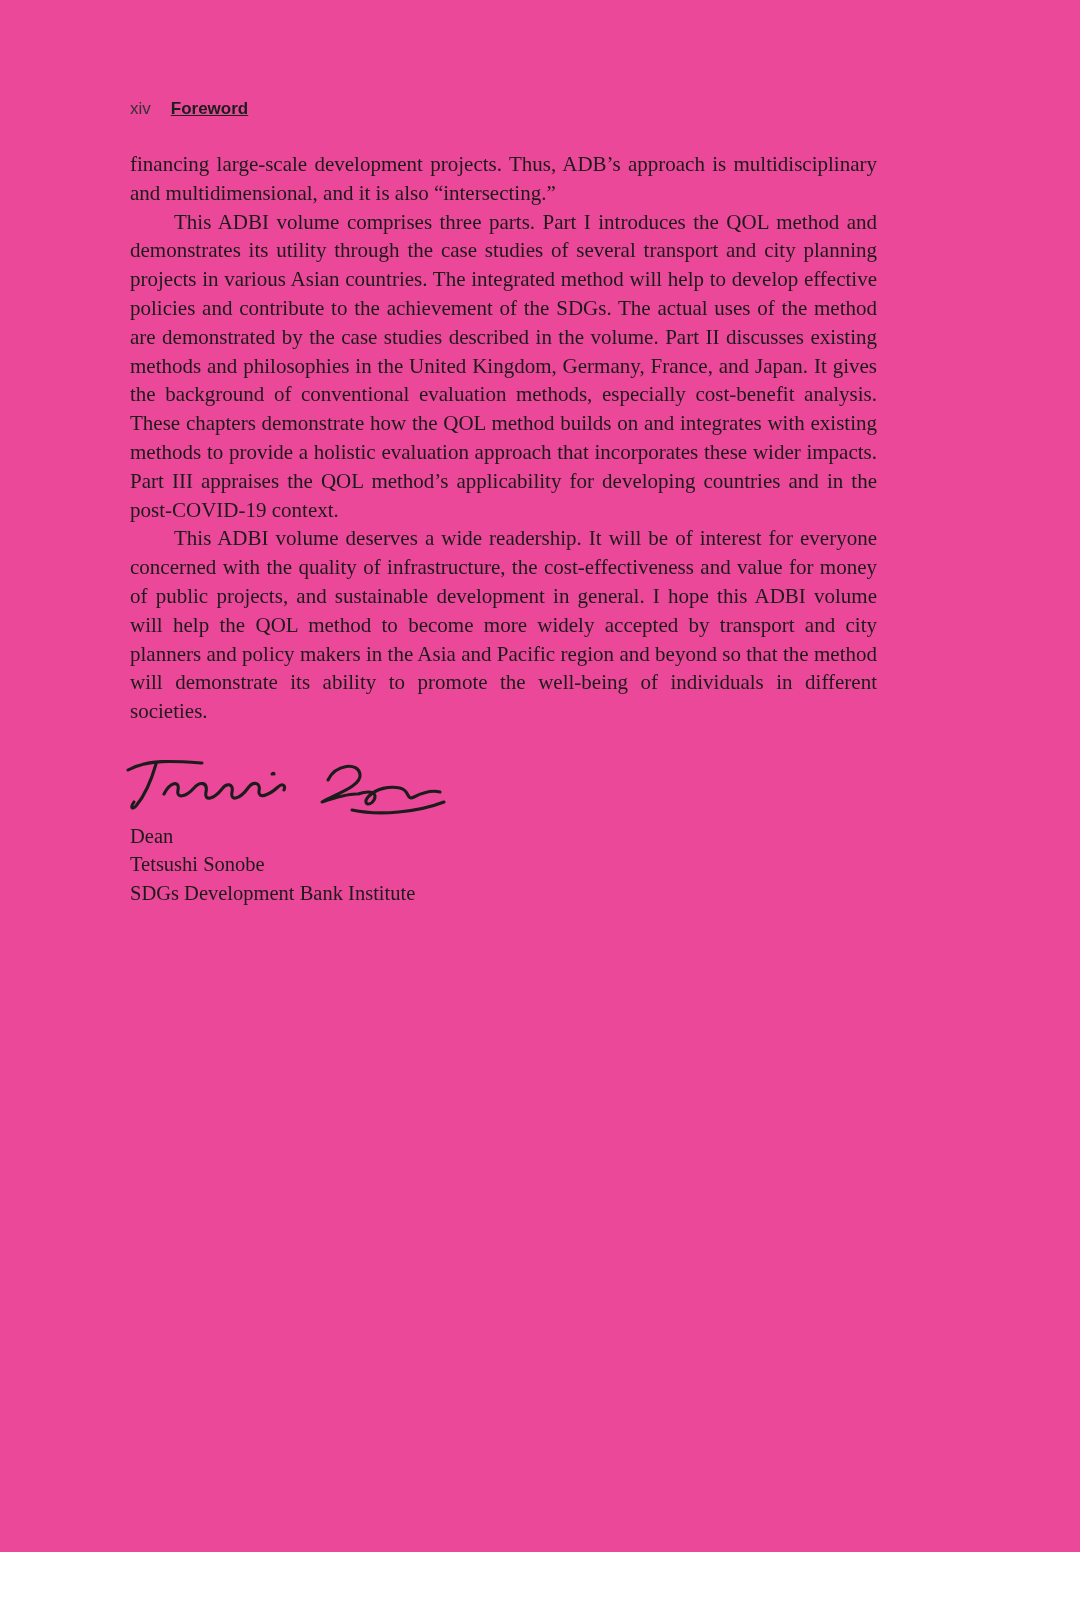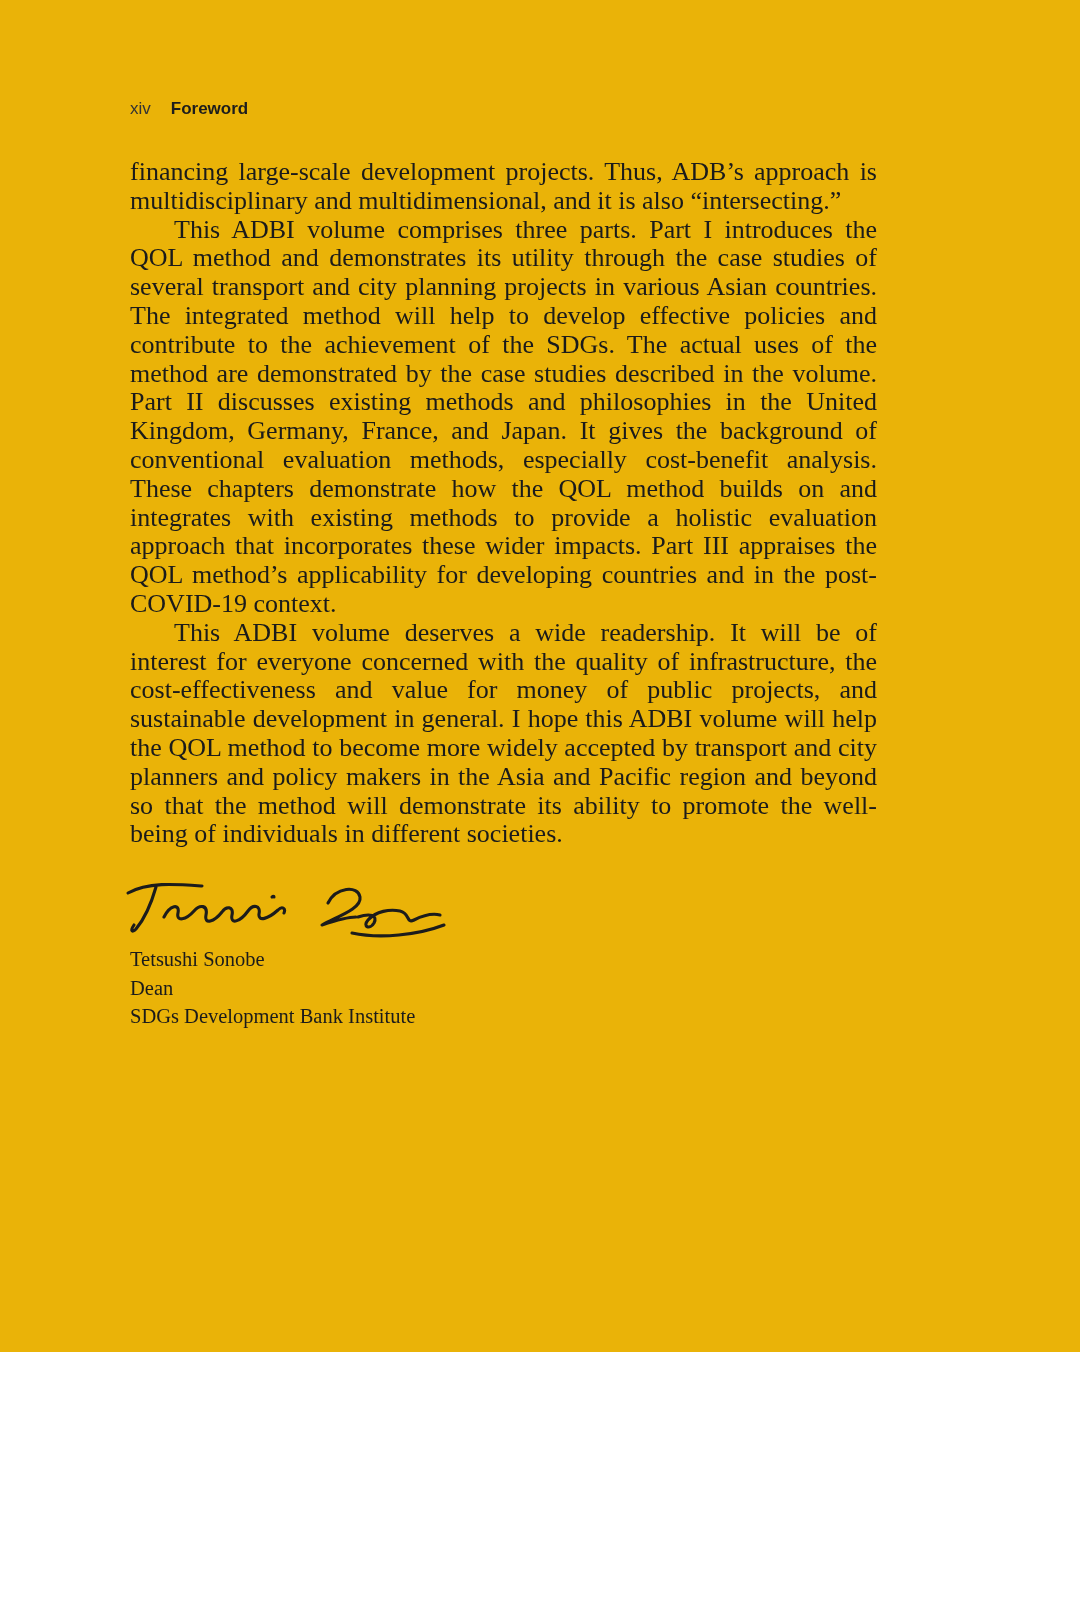--- a/index.html
+++ b/index.html
@@ -3,22 +3,22 @@
 <meta charset="utf-8">
 <style>
   html, body {
     margin: 0;
     padding: 0;
     background: #ffffff;
   }
   .page {
     position: relative;
     width: 1080px;
-    height: 1352px;
-    background: #eab308;
+    height: 1552px;
+    background: #ec4899;
     color: #1a1a1a;
     overflow: hidden;
   }
   .content {
     position: absolute;
     left: 130px;
     top: 0;
     width: 747px;
   }
   .running-head {
@@ -31,25 +31,26 @@
     align-items: baseline;
   }
   .running-head .folio {
     margin-right: 20px;
     font-weight: 400;
     color: #333333;
   }
   .running-head .section {
     font-weight: 700;
     color: #1d1d1d;
+    text-decoration: underline;
   }
   .body-text {
-    margin-top: 38px;
+    margin-top: 30px;
     font-family: "Liberation Serif", "DejaVu Serif", serif;
-    font-size: 26px;
+    font-size: 21px;
     line-height: 28.8px;
     text-align: justify;
     color: #1b1b1b;
   }
   .body-text p {
     margin: 0;
     padding: 0;
     text-indent: 0;
   }
   .body-text p.indent {
@@ -103,20 +104,20 @@
           <path d="M150,22 C151,21 152,21 152,22"></path>
 
           <path d="M206,28 C214,12 236,10 238,22 C240,34 214,42 200,50 C212,46 224,42 234,42"></path>
 
           <path d="M236,42 C248,38 256,40 252,48 C248,55 240,52 246,45 C254,36 268,34 278,36 C288,38 284,49 292,45 C300,41 310,38 318,40"></path>
 
           <path d="M230,58 C258,64 296,60 322,50"></path>
         </g>
       </svg>
       <div class="signer">
+        <div>Dean</div>
         <div>Tetsushi Sonobe</div>
-        <div>Dean</div>
         <div>SDGs Development Bank Institute</div>
       </div>
     </div>
 
   </div>
 </div>
 
 </body></html>

